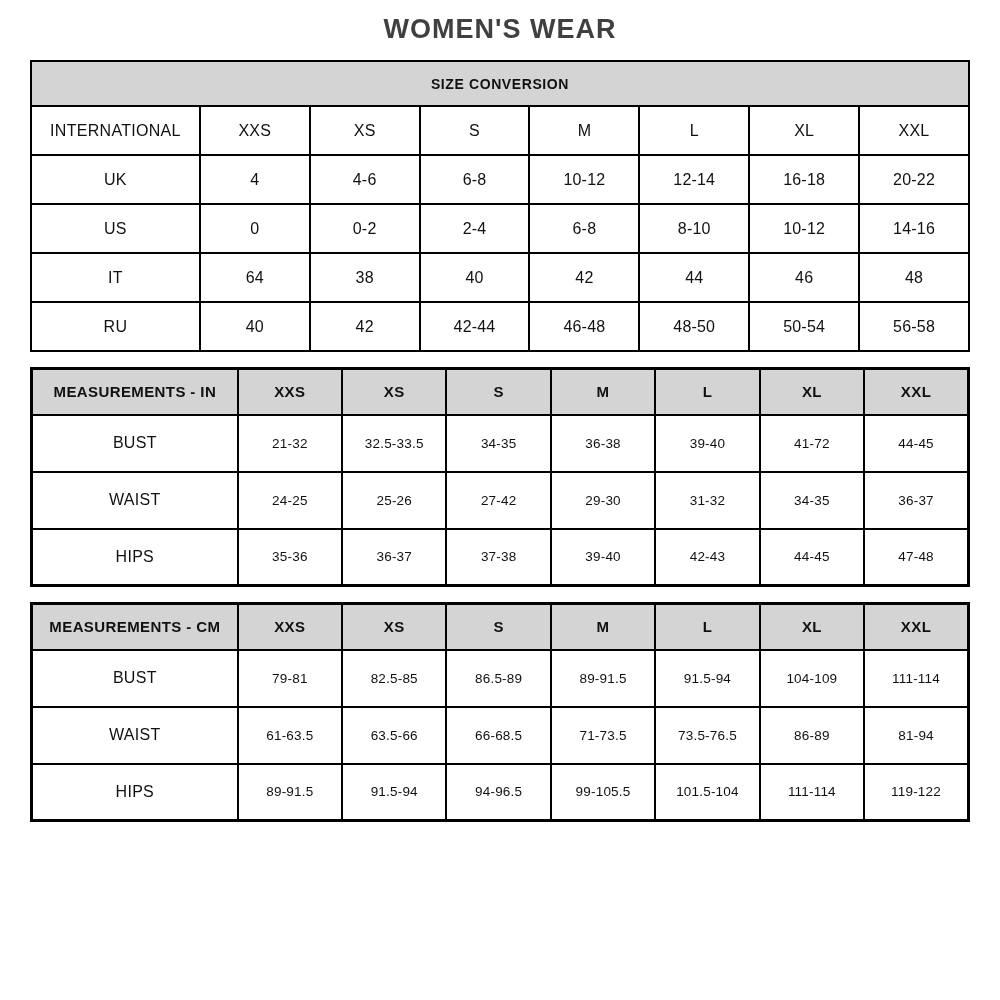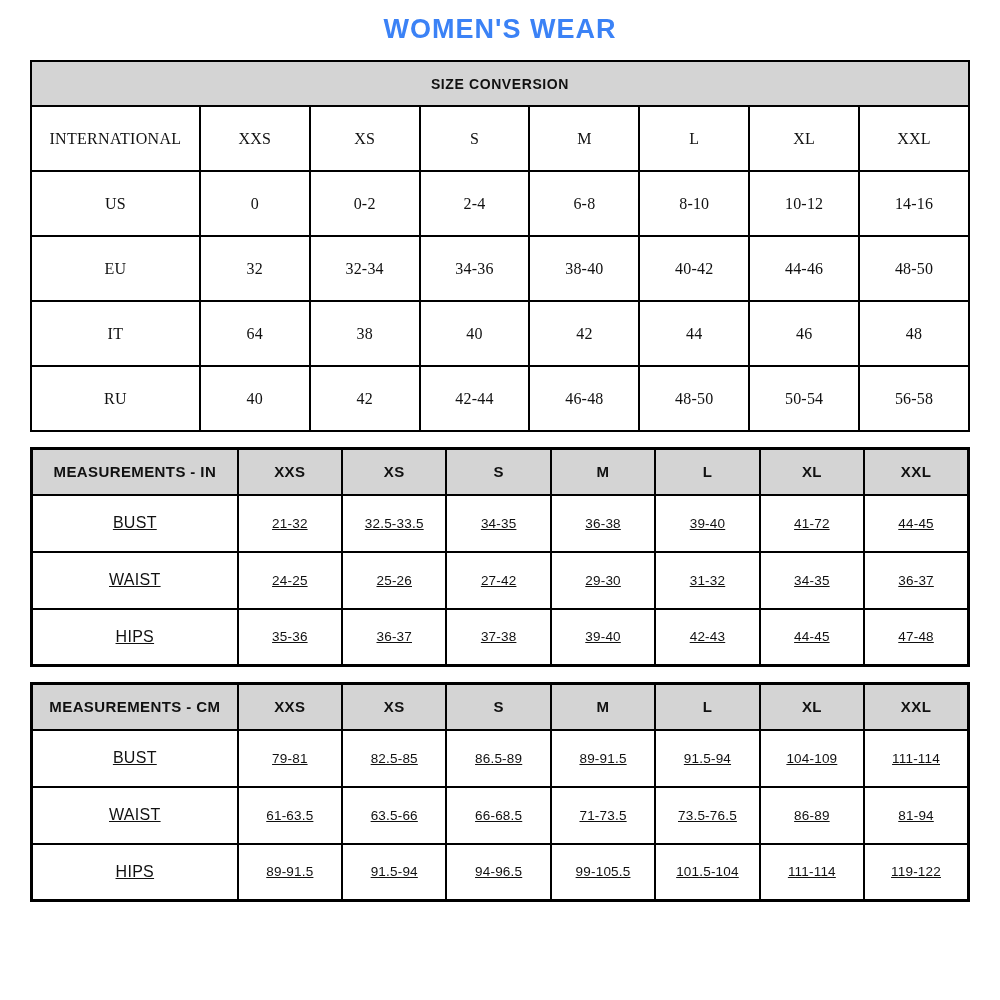--- a/index.html
+++ b/index.html
@@ -15,21 +15,21 @@
     width: 1000px;
     height: 1000px;
     padding: 12px 30px 14px 30px;
   }
   h1.title {
     margin: 2px 0 15px 0;
     text-align: center;
     font-size: 27px;
     font-weight: bold;
     letter-spacing: 1px;
-    color: #3b82f6;
+    color: #404040;
   }
   table.tbl {
     width: 100%;
     border-collapse: collapse;
     table-layout: fixed;
   }
   .tbl th, .tbl td {
     border: 2px solid var(--border-color, #000);
     text-align: center;
     vertical-align: middle;
@@ -38,43 +38,41 @@
   }
   
   .conv thead th {
     background: var(--header-bg, #d4d4d4);
     height: 45px;
     font-size: 14px;
     font-weight: bold;
     letter-spacing: 0.6px;
   }
   .conv tbody td {
-    height: 65px;
+    height: 49px;
     font-size: 16px;
     font-weight: normal;
     letter-spacing: 0.2px;
-    font-family: Liberation Serif, serif;
   }
   
   .mt { margin-top: 15px; }
   .meas { border: 3px solid var(--border-color, #000); padding-left: 38px; }
   .meas thead th {
     background: var(--header-bg, #d4d4d4);
     height: 46px;
     font-size: 15px;
     font-weight: bold;
     letter-spacing: 0.4px;
   }
   .meas thead th.title-cell { font-size: 15px; }
   .meas tbody td {
     height: 57px;
     font-size: 13.5px;
     font-weight: normal;
     letter-spacing: 0.2px;
-    text-decoration: underline;
   }
   .meas tbody td.label,
   .conv tbody td.label {
     font-size: 16px;
     letter-spacing: 0.3px;
   }
 </style>
 </head>
 <body>
 
@@ -103,38 +101,38 @@
           <td class="label">INTERNATIONAL</td>
           <td>XXS</td>
           <td>XS</td>
           <td>S</td>
           <td>M</td>
           <td>L</td>
           <td>XL</td>
           <td>XXL</td>
         </tr>
         <tr>
+          <td class="label">UK</td>
+          <td>4</td>
+          <td>4-6</td>
+          <td>6-8</td>
+          <td>10-12</td>
+          <td>12-14</td>
+          <td>16-18</td>
+          <td>20-22</td>
+        </tr>
+        <tr>
           <td class="label">US</td>
           <td>0</td>
           <td>0-2</td>
           <td>2-4</td>
           <td>6-8</td>
           <td>8-10</td>
           <td>10-12</td>
           <td>14-16</td>
-        </tr>
-        <tr>
-          <td class="label">EU</td>
-          <td>32</td>
-          <td>32-34</td>
-          <td>34-36</td>
-          <td>38-40</td>
-          <td>40-42</td>
-          <td>44-46</td>
-          <td>48-50</td>
         </tr>
         <tr>
           <td class="label">IT</td>
           <td>64</td>
           <td>38</td>
           <td>40</td>
           <td>42</td>
           <td>44</td>
           <td>46</td>
           <td>48</td>

